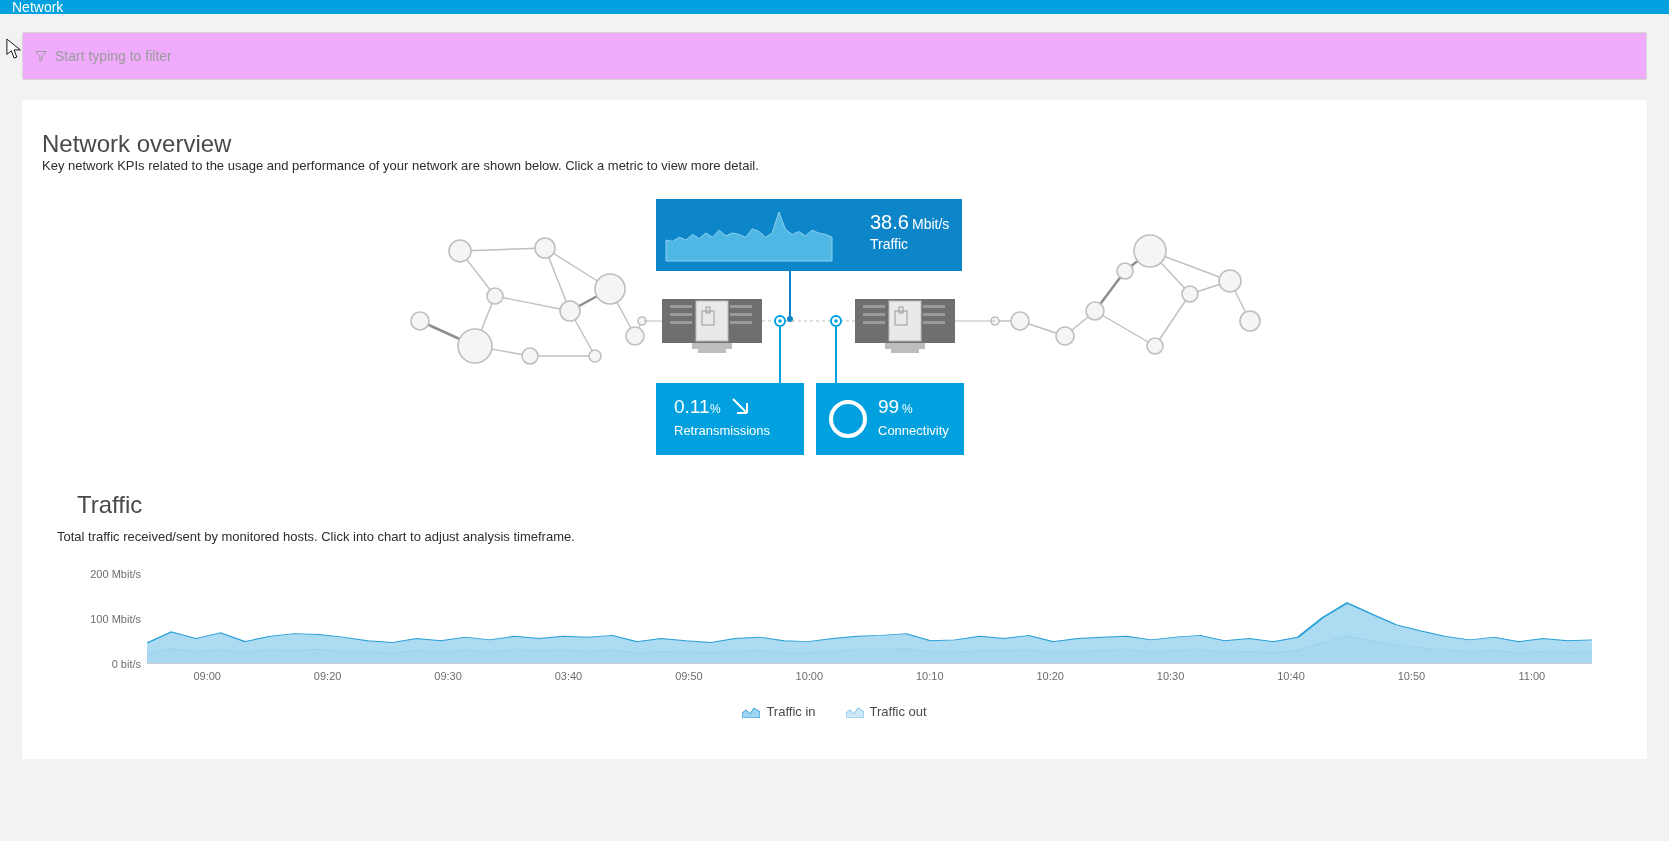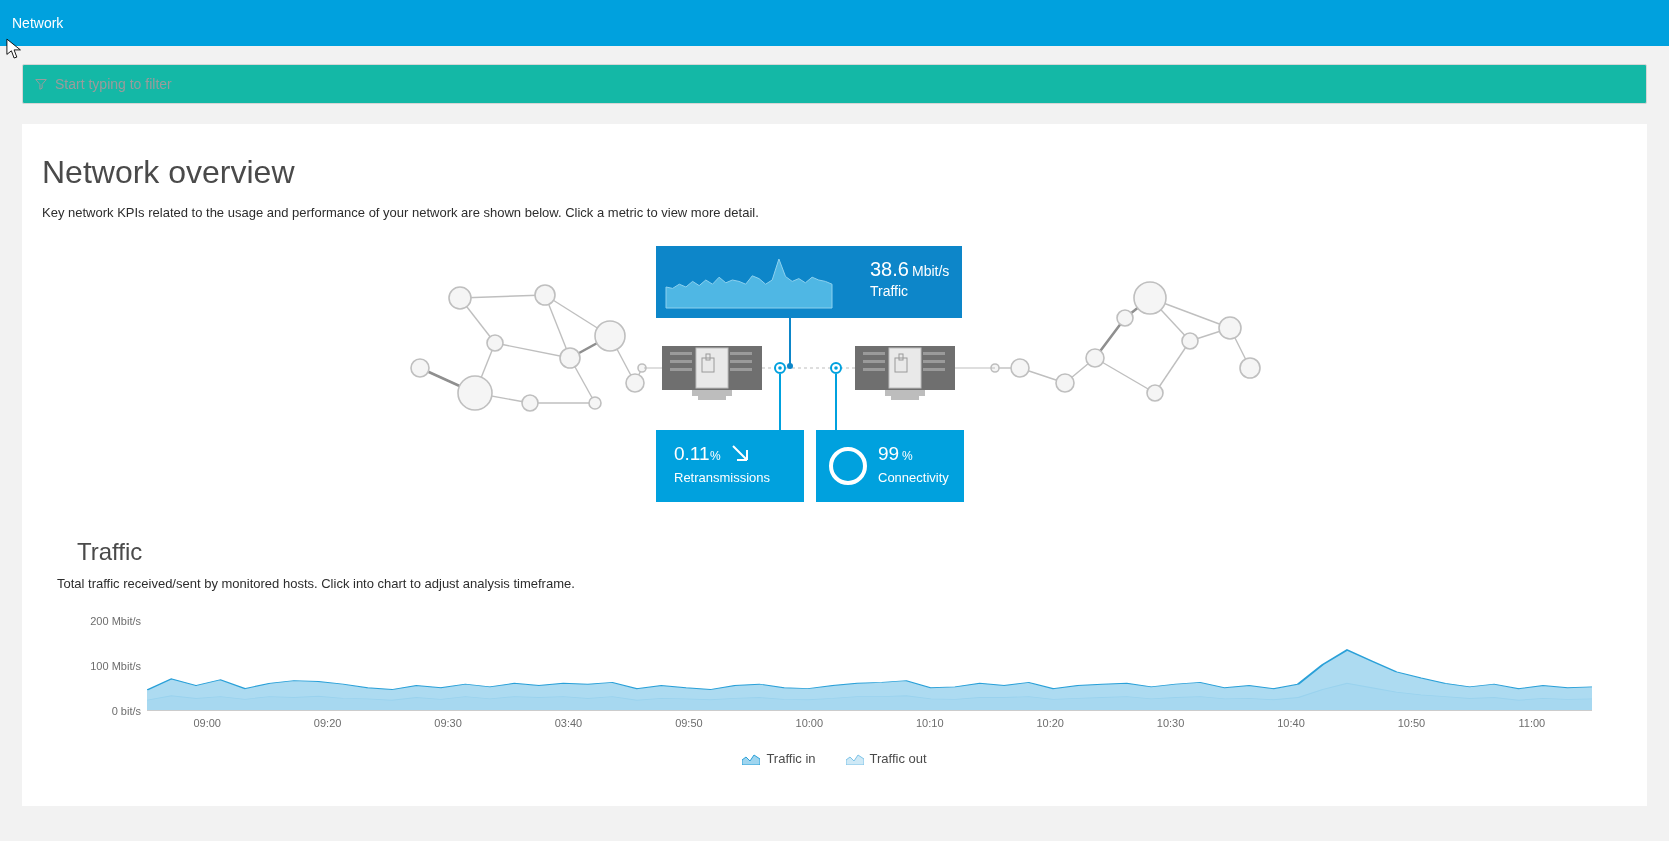--- a/index.html
+++ b/index.html
@@ -5,55 +5,55 @@
   * { box-sizing: border-box; margin: 0; padding: 0; }
   body {
     font-family: "Segoe UI", Arial, sans-serif;
     background: #f2f2f2;
     color: #333;
     font-size: 14px;
   }
   .header {
     background: #00a1de;
     color: #fff;
-    height: 46px;
+    height: 14px;
     display: flex;
     align-items: center;
     padding: 0 12px;
     font-size: 14px;
   }
   .filter-wrap {
     padding: 18px 22px 0 22px;
   }
   .filter-box {
-    background: #14b8a6;
+    background: #f0abfc;
     border: 1px solid #d6d6d6;
     border-radius: 2px;
-    height: 40px;
+    height: 48px;
     display: flex;
     align-items: center;
     padding: 0 12px;
     color: #9b9b9b;
   }
   .filter-box svg { margin-right: 8px; flex-shrink:0; }
   .filter-box input {
     border: none; outline: none; flex: 1;
     font-size: 14px; color: #454545; background: transparent;
   }
   .filter-box input::placeholder { color: #9b9b9b; }
   .panel {
     background: #fff;
     margin: 20px 22px;
     padding: 30px 20px 40px 20px;
   }
   h1.section {
-    font-size: 32px;
+    font-size: 24px;
     font-weight: 300;
     color: #4a4a4a;
-    margin-bottom: 14px;
+    margin-bottom: 0;
   }
   h2.section {
     font-size: 24px;
     font-weight: 300;
     color: #4a4a4a;
     margin: 30px 0 10px 35px;
   }
   .subtext {
     font-size: 13px;
     color: #2d2d2d;

